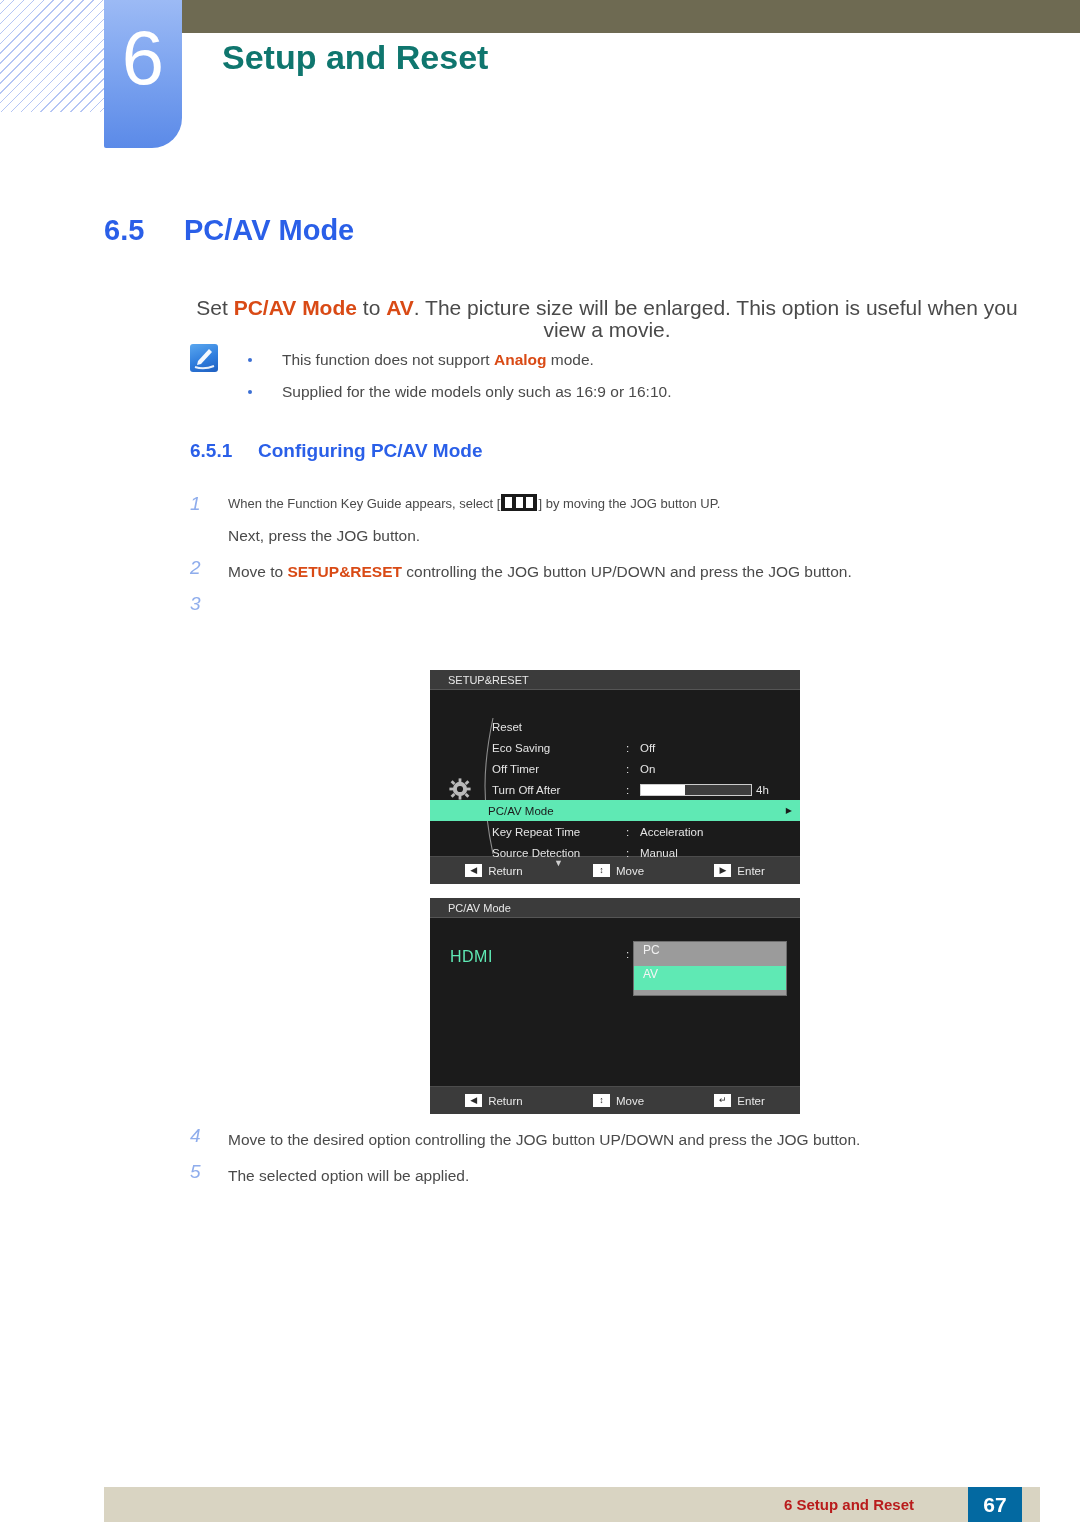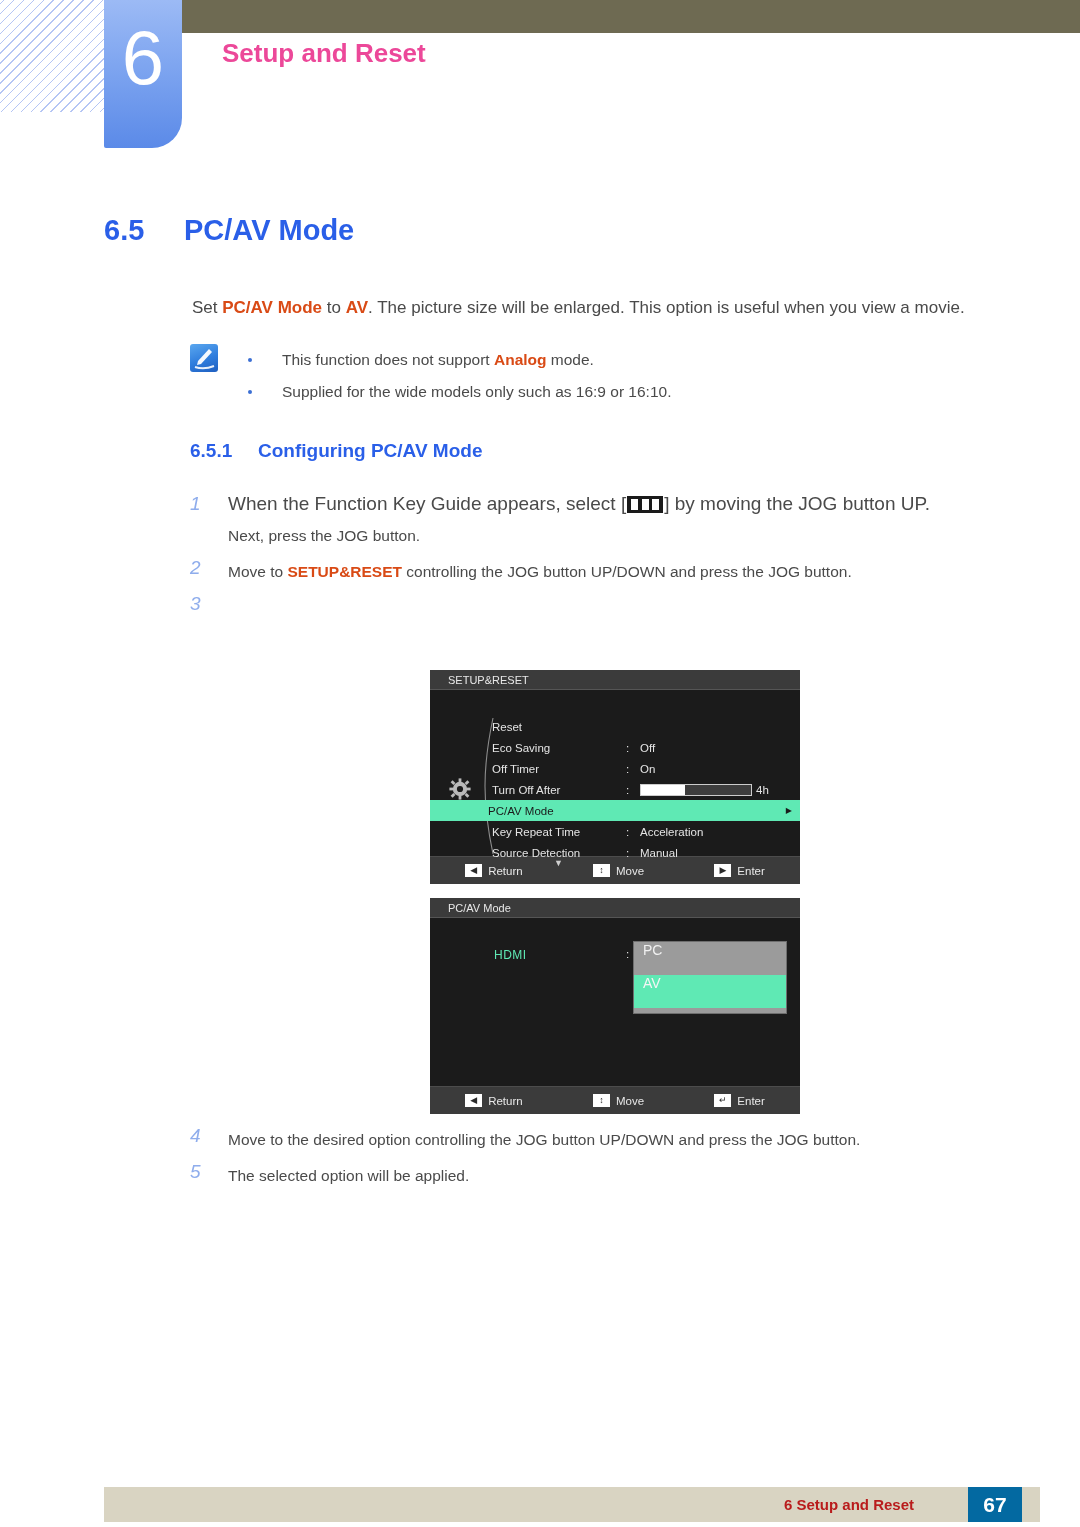--- a/index.html
+++ b/index.html
@@ -58,44 +58,45 @@
     width: 78px;
     text-align: center;
     font-size: 76px;
     line-height: 76px;
     font-weight: 400;
     color: #ffffff;
   }
   .chapter-title {
     position: absolute;
     left: 222px; top: 38px;
-    font-size: 26px;
+    font-size: 34px;
     font-weight: bold;
-    color: #ec4899;
+    color: #0f766e;
     letter-spacing: 0px;
   }
 
   
   .section-heading {
     position: absolute;
     left: 104px; top: 214px;
     font-size: 29px;
     font-weight: bold;
     color: #2a5fe8;
   }
   .section-heading .num { display: inline-block; width: 80px; }
 
   
   .intro {
     position: absolute;
     left: 192px; top: 297px;
     width: 830px;
-    font-size: 17px;
+    font-size: 21px;
     line-height: 22px;
     color: #4a4a4a;
+    text-align: center;
   }
   .kw { color: #d94a15; font-weight: bold; }
 
   
   .note-icon {
     position: absolute;
     left: 190px; top: 344px;
     width: 28px; height: 28px;
     background: linear-gradient(160deg, #5aa7ef 0%, #2f7ddd 55%, #1f5fc0 100%);
     border-radius: 3px;
@@ -153,21 +154,21 @@
     position: absolute;
     left: 0; top: 0;
     width: 22px;
     text-align: left;
     font-size: 19px;
     font-style: italic;
     color: #8fadec;
     line-height: 28px;
   }
   .step-line {
-    font-size: 19px;
+    font-size: 13px;
     line-height: 28px;
     color: #4a4a4a;
   }
   .step-cont { font-size: 15.5px; line-height: 36px; color: #4a4a4a; }
 
   .key-icon {
     display: inline-block;
     vertical-align: -3px;
     width: 36px; height: 17px;
     background: #1a1a1a;
@@ -304,44 +305,43 @@
     position: absolute;
     left: 124px; top: 168px;
     font-size: 9px;
     color: #cfcfcf;
   }
 
   
   .pcav-source {
     position: absolute;
     left: 20px; top: 30px;
-    font-size: 12px;
+    font-size: 16px;
     color: #5fe9b4;
     letter-spacing: 0.5px;
-    margin-left: 44px;
   }
   .pcav-colon {
     position: absolute;
     left: 196px; top: 30px;
     font-size: 11.5px;
     color: #e4e4e4;
   }
   .dropdown {
     position: absolute;
     left: 204px; top: 24px;
     width: 152px;
     background: #9b9b9b;
     padding-bottom: 5px;
     box-shadow: 0 0 0 1px #6e6e6e;
   }
   .dd-opt {
-    height: 33px;
+    height: 24px;
     line-height: 16px;
     padding-left: 9px;
-    font-size: 14px;
+    font-size: 12px;
     color: #f0f0f0;
   }
   .dd-opt.sel { background: #5fe9b4; color: #f5f5f5; }
 
   
   .footer-bar {
     position: absolute;
     left: 104px; top: 1487px;
     width: 936px;
     height: 35px;

